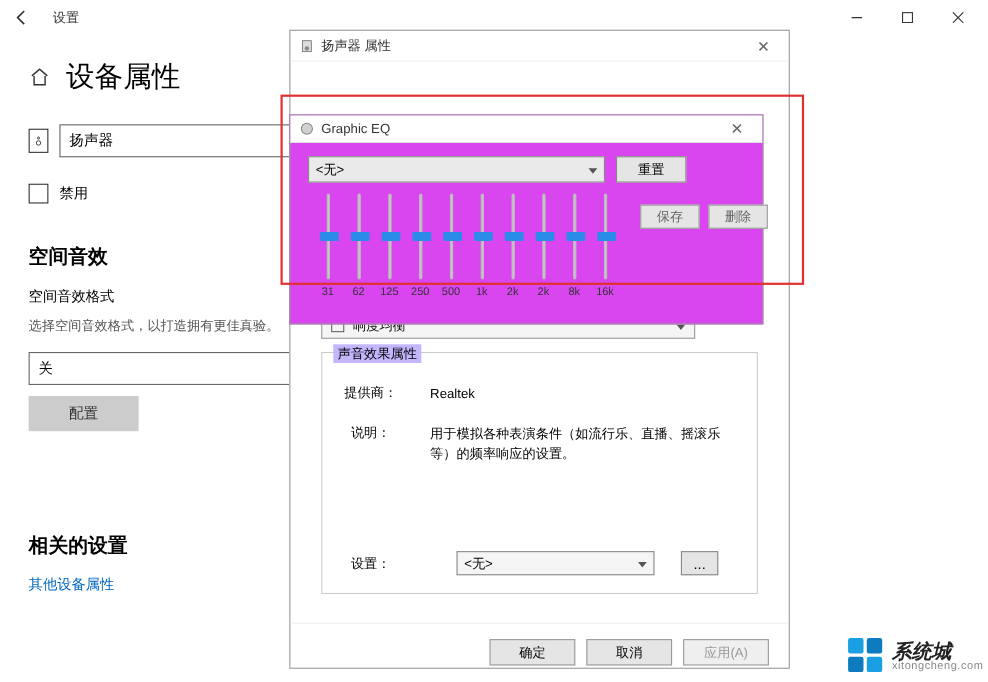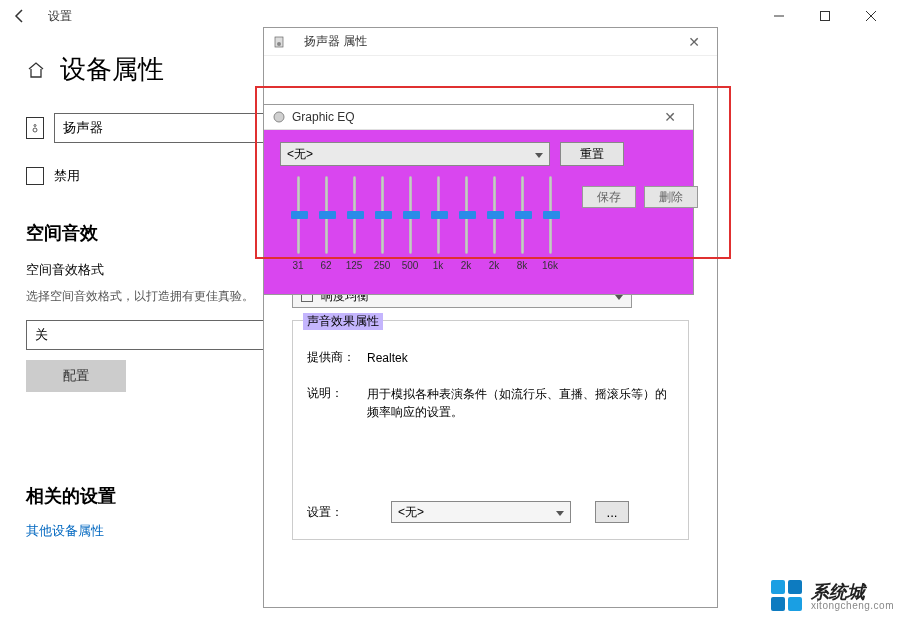--- a/index.html
+++ b/index.html
@@ -29,31 +29,31 @@
     .section-sub { font-size: 13px; margin-bottom: 8px; }
     .section-desc { font-size: 12px; color: #555; line-height: 1.6; margin-bottom: 14px; max-width: 240px; }
     .dropdown-off { width: 300px; height: 30px; border: 1px solid #666; padding: 4px 8px; margin-bottom: 10px; display:flex; align-items:center; justify-content:space-between; }
     .config-btn { width: 100px; height: 32px; background: #ccc; border: none; color: #333; margin-bottom: 92px; }
     
     .related-heading { font-size: 18px; font-weight: 600; margin-bottom: 14px; }
     .link { color: #0067c0; font-size: 13px; cursor: pointer; }
     
     
     .speaker-dialog { position: absolute; left: 263px; top: 27px; width: 455px; height: 581px; background: #fff; border: 1px solid #999; }
-    .dlg-titlebar { height: 28px; display: flex; align-items: center; padding: 0 8px; border-bottom: 1px solid #eee; gap: 12px; }
+    .dlg-titlebar { height: 28px; display: flex; align-items: center; padding: 0 8px; border-bottom: 1px solid #eee; }
     .dlg-icon { width: 14px; height: 14px; margin-right: 6px; display:flex; align-items:center; justify-content:center; }
     .dlg-title { font-size: 12px; color: #333; }
     .dlg-close { margin-left: auto; width: 30px; text-align: center; color: #666; font-size: 14px; }
     
     .props-body { padding: 18px 28px 10px 28px; }
     .partial-checkbox { display: flex; align-items: center; gap: 8px; border: 1px solid #999; padding: 3px 8px; width: 340px; height: 24px; margin-top: 210px; font-size: 12px; background:#f5f5f5;}
     .group-box { border: 1px solid #ccc; margin-top: 12px; padding: 10px 14px 14px 14px; position: relative; height: 220px; }
     .group-title { position: absolute; top: -8px; left: 10px; background: #c4b5fd; padding: 0 4px; font-size: 12px; }
     .info-row { display: flex; margin-top: 18px; font-size: 12px; }
-    .info-label { width: 60px; text-align: left; margin-right: 0; }
+    .info-label { width: 60px; text-align: center; margin-right: 24px; }
     .info-val { flex: 1; line-height: 1.5; }
     .settings-row { display: flex; align-items: center; gap: 24px; font-size: 12px; margin-top: 80px; }
     .preset-select { width: 180px; height: 22px; border: 1px solid #888; background: #f5f5f5; padding: 0 6px; display:flex; align-items:center; justify-content:space-between; font-size:12px;}
     .more-btn { width: 34px; height: 22px; border: 1px solid #888; background: #e5e5e5; }
     
     .dlg-buttons { display: flex; justify-content: flex-end; gap: 10px; padding: 14px 18px; border-top: 1px solid #eee; margin-top: 16px;}
     .dlg-btn { width: 78px; height: 24px; border: 1px solid #999; background: #e5e5e5; font-size: 12px; }
     .dlg-btn.disabled { color: #999; background: #efefef; }
     
     
@@ -188,20 +188,25 @@
       <div class="settings-row">
         <div class="info-label">设置：</div>
         <div class="preset-select">
           <span>&lt;无&gt;</span>
           <span class="chev"></span>
         </div>
         <button class="more-btn">...</button>
       </div>
     </div>
   </div>
+  <div class="dlg-buttons">
+    <button class="dlg-btn">确定</button>
+    <button class="dlg-btn">取消</button>
+    <button class="dlg-btn disabled">应用(A)</button>
+  </div>
 </div>
 
 <div class="eq-dialog">
   <div class="eq-titlebar">
     <div class="dlg-icon">
       <svg width="12" height="12">
           <circle cx="6" cy="6" r="5" fill="#d0d0d0" stroke="#888"></circle>
         </svg>
     </div>
     <div class="dlg-title">Graphic EQ</div>

